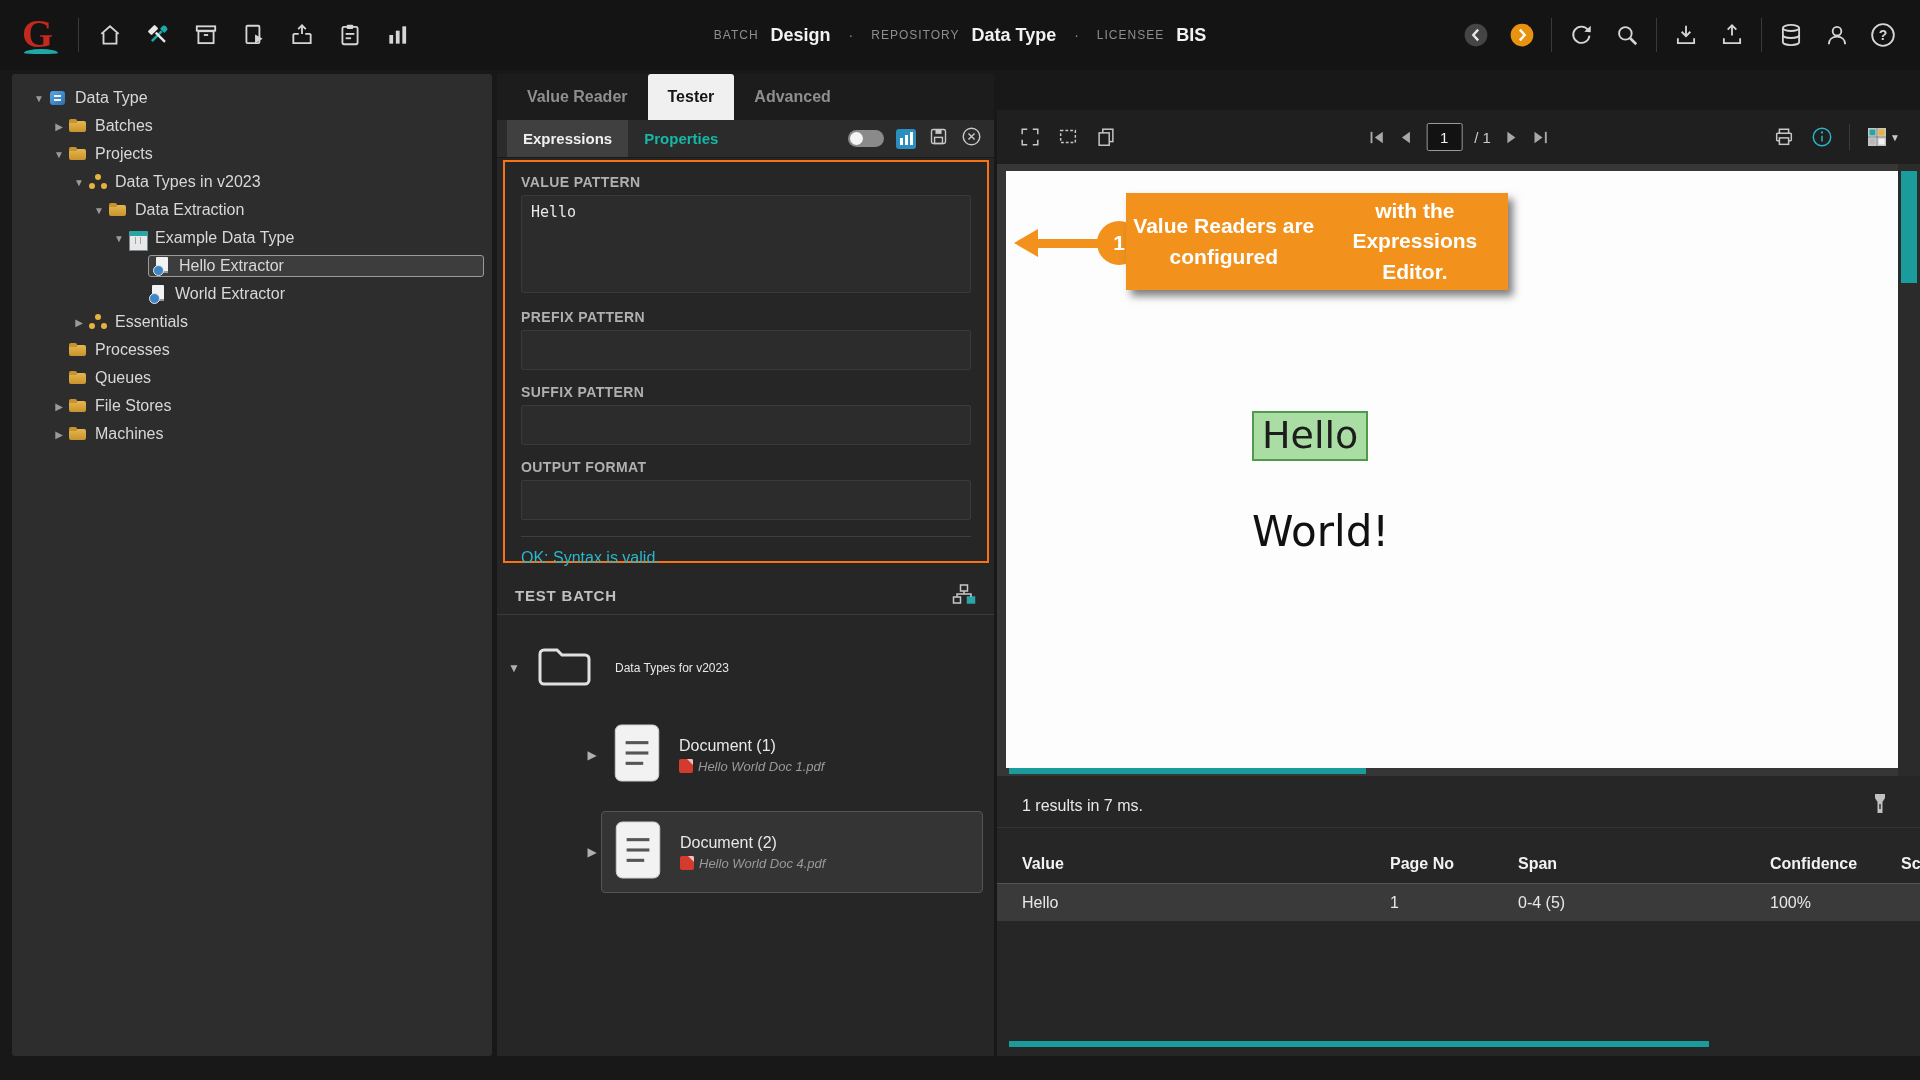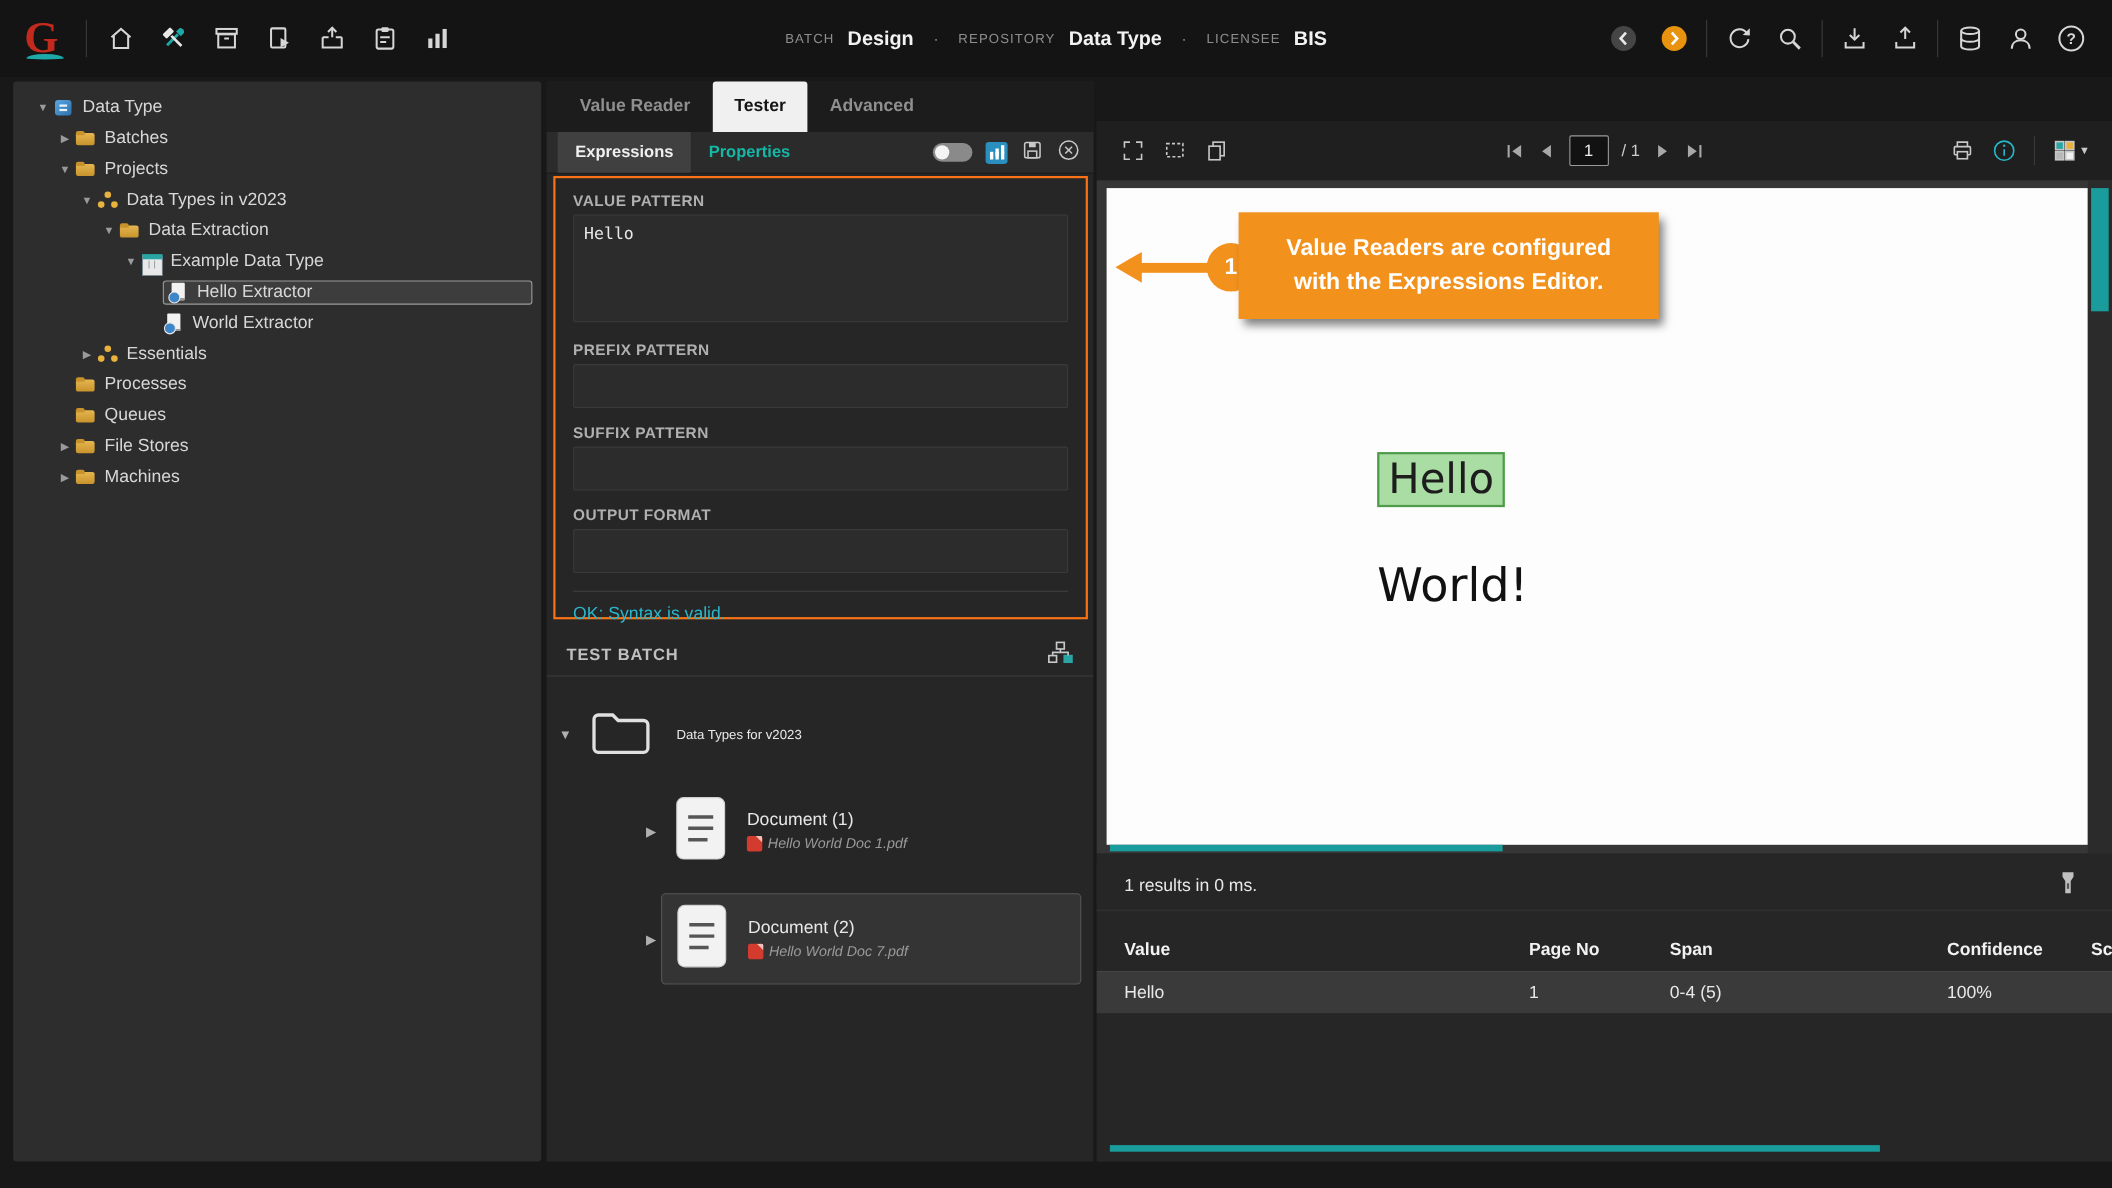--- a/index.html
+++ b/index.html
@@ -129,21 +129,21 @@
   .vthumb { position:absolute; left:3px; top:7px; width:16px; height:112px; background:#1a9c9c; cursor:pointer; }
 
   .callout-shaft { position:absolute; left:40px; top:75px; width:92px; height:9px; background:#f2921d; z-index:3; }
   .callout-head { position:absolute; left:17px; top:65px; width:0; height:0; z-index:3;
                   border-top:14px solid transparent; border-bottom:14px solid transparent;
                   border-right:24px solid #f2921d; }
   .callout-num { position:absolute; left:100px; top:57px; width:44px; height:44px; border-radius:50%;
                  background:#f2921d; color:#fff; font-size:21px; font-weight:bold; z-index:4;
                  display:flex; align-items:center; justify-content:center; }
   .callout-box { position:absolute; left:129px; top:29px; width:382px; height:97px; background:#f2921d;
-                 z-index:5; box-shadow:5px 6px 8px rgba(0,0,0,0.5); display:flex; flex-direction:column;
+                 z-index:5; box-shadow:5px 6px 8px rgba(0,0,0,0.5); display:flex; 
                  align-items:center; justify-content:center; }
   .callout-box div { color:#fff; font-size:21px; font-weight:bold; line-height:1.45; text-align:center; }
 
   .results { position:absolute; left:0; top:666px; width:923px; height:280px; background:#262626; }
   .sumbar { position:absolute; left:0; top:8px; width:923px; height:44px; background:#262626;
             display:flex; align-items:center; border-bottom:1px solid #333; }
   .sumtext { font-size:16px; color:#e8e8e8; padding-left:25px; }
   .flash { margin-left:auto; margin-right:30px; cursor:pointer; }
   .rgrid { position:absolute; left:0; width:1010px; display:grid;
            grid-template-columns:368px 128px 252px 131px 100px; padding-left:25px; align-items:center; }
@@ -454,21 +454,21 @@
             <rect x="2" y="2" width="42" height="54" rx="6" fill="#f2f2f2" stroke="#cfcfcf"></rect>
             <line x1="12" y1="19" x2="34" y2="19" stroke="#555" stroke-width="3"></line>
             <line x1="12" y1="29" x2="34" y2="29" stroke="#555" stroke-width="3"></line>
             <line x1="12" y1="39" x2="29" y2="39" stroke="#555" stroke-width="3"></line>
           </svg>
       </span>
       <span class="doctext">
         <div class="docname">Document (2)</div>
         <div class="docfile">
           <span class="pdfchip"></span>
-          <span class="docfilename">Hello World Doc 7.pdf</span>
+          <span class="docfilename">Hello World Doc 4.pdf</span>
         </div>
       </span>
     </span>
   </div>
 </div>
 
 <div class="viewer">
   <div class="vtoolbar">
     <div class="vt-left">
       <div class="vicon">
@@ -555,21 +555,21 @@
       <div>with the Expressions Editor.</div>
     </div>
     <div class="hthumb"></div>
     <div class="vtrack">
       <div class="vthumb"></div>
     </div>
   </div>
 
   <div class="results">
     <div class="sumbar">
-      <span class="sumtext">1 results in 0 ms.</span>
+      <span class="sumtext">1 results in 7 ms.</span>
       <span class="flash">
         <svg width="20" height="24" viewBox="0 0 20 24">
             <path d="M5 2 h10 v4 l-2.5 4 v11 h-5 V10 L5 6 z" fill="#c0c0c0"></path>
             <rect x="9" y="12" width="2" height="5" fill="#555"></rect>
           </svg>
       </span>
     </div>
     <div class="rgrid rhead">
       <span>Value</span>
       <span>Page No</span>

